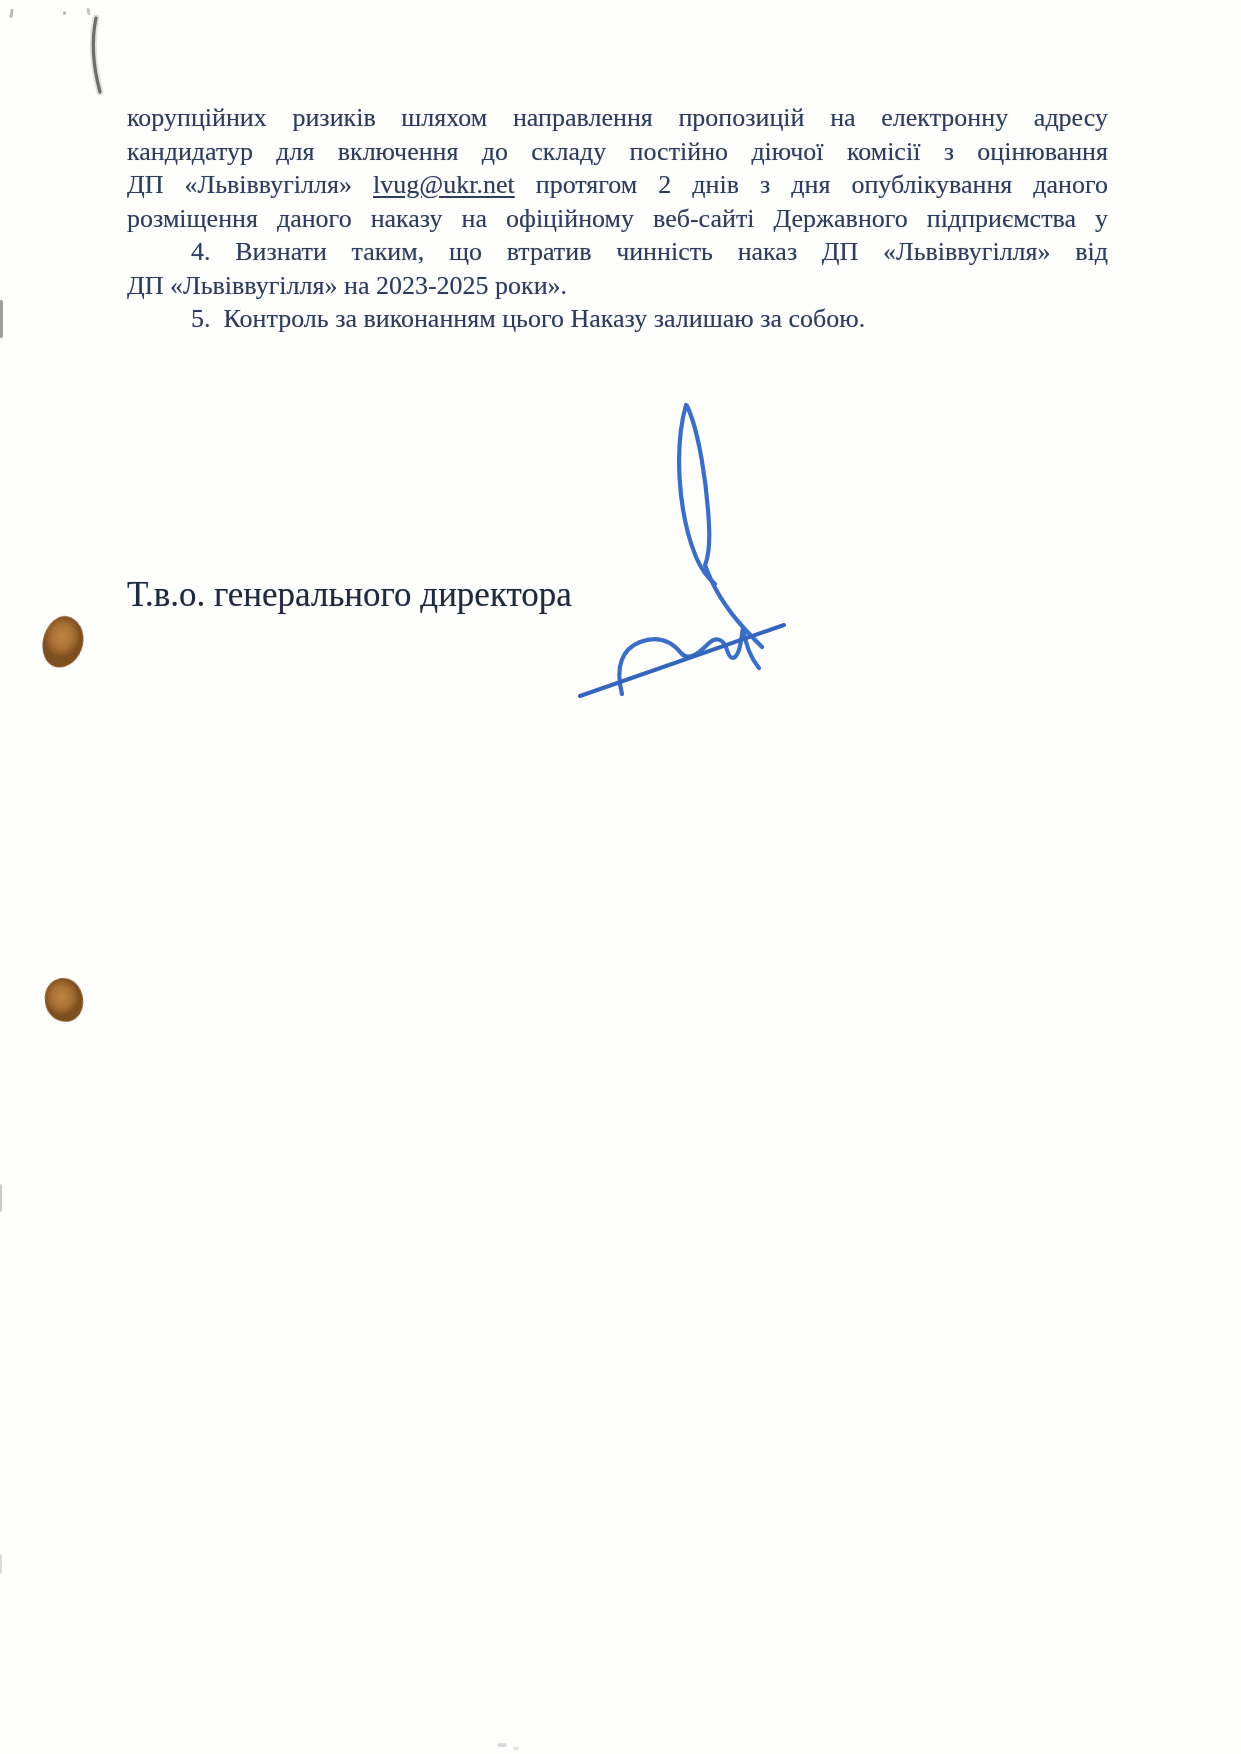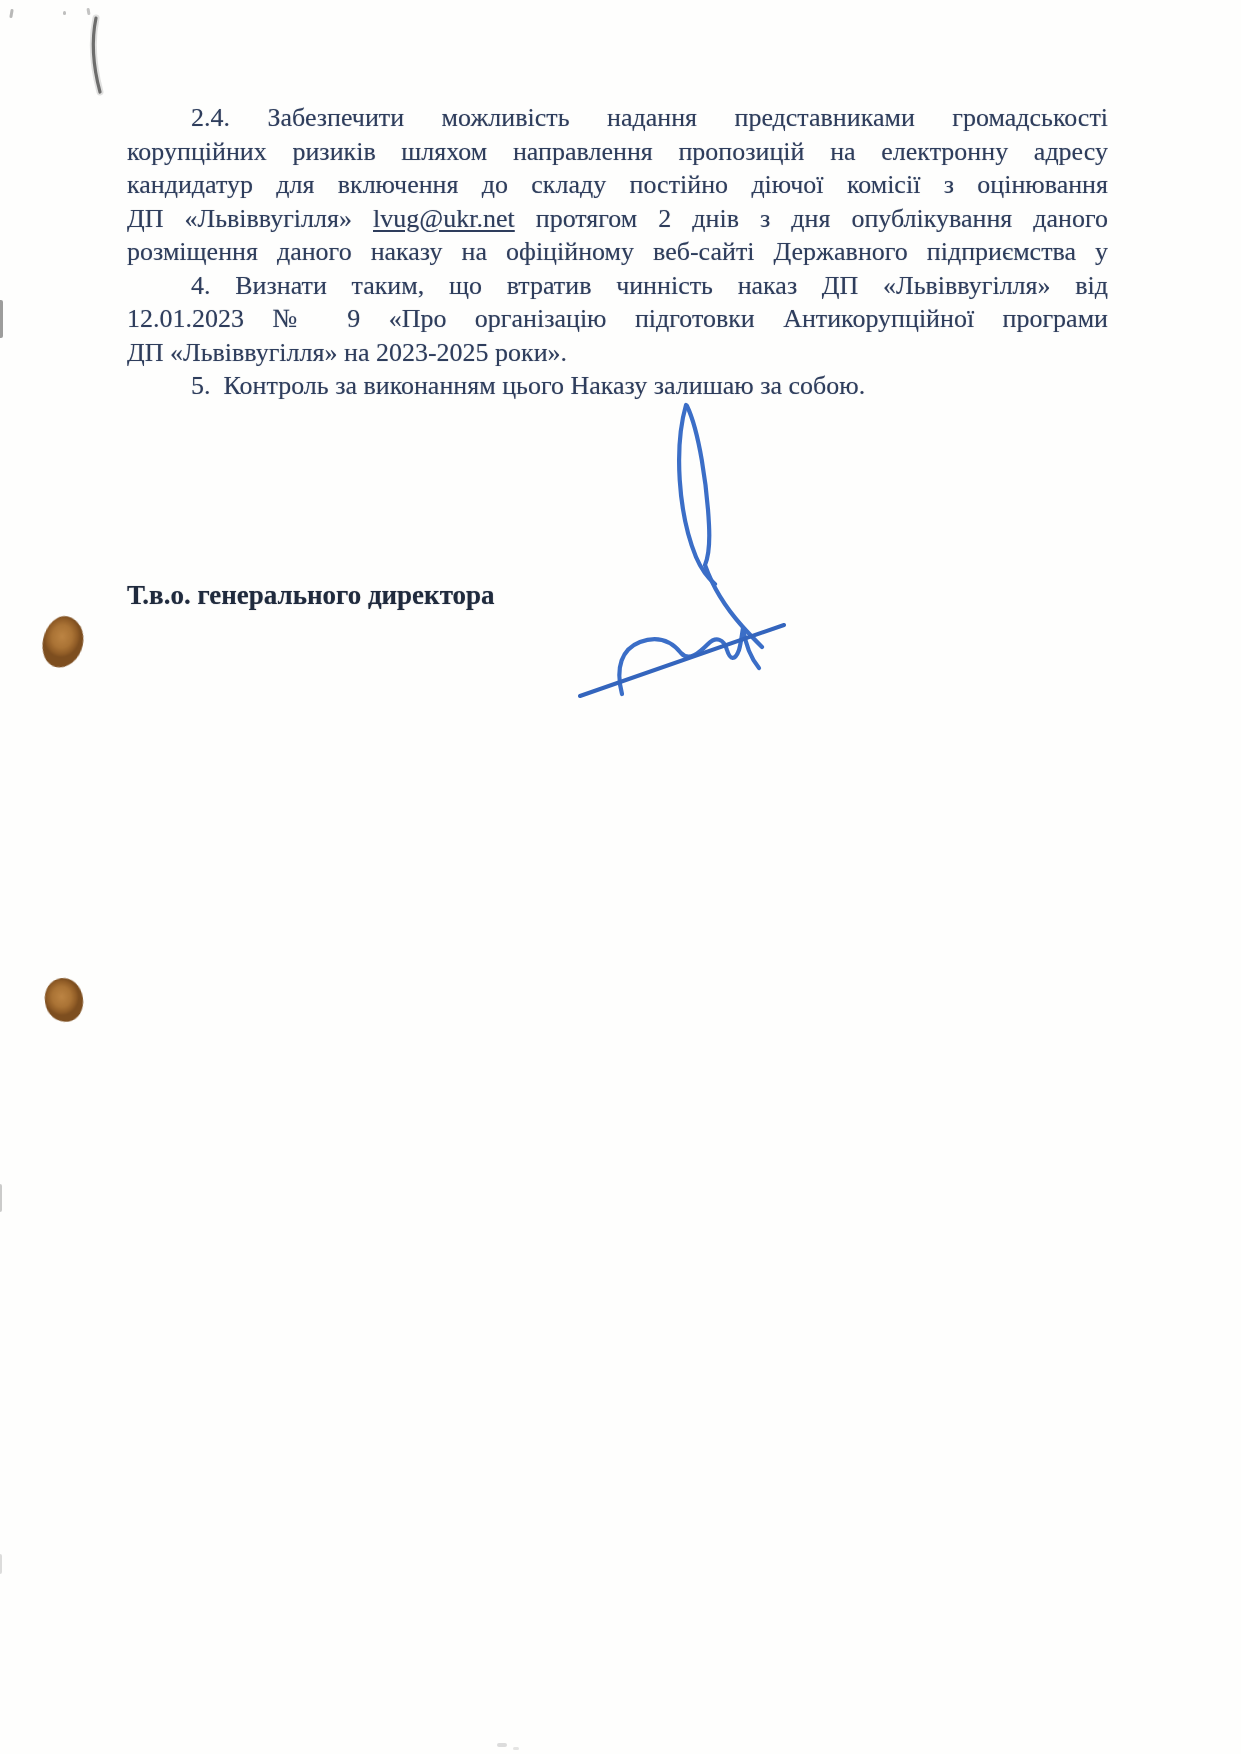--- a/index.html
+++ b/index.html
@@ -38,22 +38,22 @@
   
   .signoff {
     position: absolute;
     top: 578px;
     left: 127px;
     width: 981px;
     display: flex;
     justify-content: space-between;
     padding-right: 45px;
     box-sizing: border-box;
-    font-size: 27px;
-    font-weight: bold;
+    font-size: 35px;
+    font-weight: normal;
     color: #1f2a3d;
     line-height: 34px;
     text-shadow: 0 0 1px rgba(25,32,48,0.45);
   }
 
   
   .signature {
     position: absolute;
     left: 510px;
     top: 395px;
@@ -112,31 +112,29 @@
   <svg class="streak" viewBox="0 0 24 84">
     <path d="M 10,4 C 5,28 7,52 14,78" stroke="#585858" stroke-width="7" opacity="0.18" fill="none" stroke-linecap="round"></path>
     <path d="M 10,4 C 5,28 7,52 14,78" stroke="#585858" stroke-width="3.2" opacity="0.85" fill="none" stroke-linecap="round"></path>
   </svg>
 
   <div class="stain stain-1"></div>
   <div class="stain stain-2"></div>
 
   <div class="content">
       <div class="para">
-        <div class="line stretch first"><span class="seg">2.4. Забезпечити можливість надання представниками громадськості</span></div>
         <div class="line stretch"><span class="seg">корупційних ризиків шляхом направлення пропозицій на електронну адресу</span></div>
         <div class="line stretch"><span class="seg">кандидатур для включення до складу постійно діючої комісії з оцінювання</span></div>
         <div class="line stretch"><span class="seg">ДП «Львіввугілля» </span><span class="seg underlined">lvug@ukr.net</span><span class="seg"> протягом 2 днів з дня опублікування даного</span></div>
       </div>
       <div class="para">
         <div class="line stretch"><span class="seg">розміщення даного наказу на офіційному веб-сайті Державного підприємства у</span></div>
       </div>
       <div class="para">
         <div class="line stretch first"><span class="seg">4. Визнати таким, що втратив чинність наказ ДП «Львіввугілля» від</span></div>
-        <div class="line stretch"><span class="seg">12.01.2023 № 9 «Про організацію підготовки Антикорупційної програми</span></div>
         <div class="line"><span class="seg">ДП «Львіввугілля» на 2023-2025 роки».</span></div>
       </div>
       <div class="para">
         <div class="line first"><span class="seg">5.&nbsp;&nbsp;Контроль за виконанням цього Наказу залишаю за собою.</span></div>
       </div>
     </div>
 
   <div class="signoff">
     <span>Т.в.о. генерального директора</span>
   </div>

